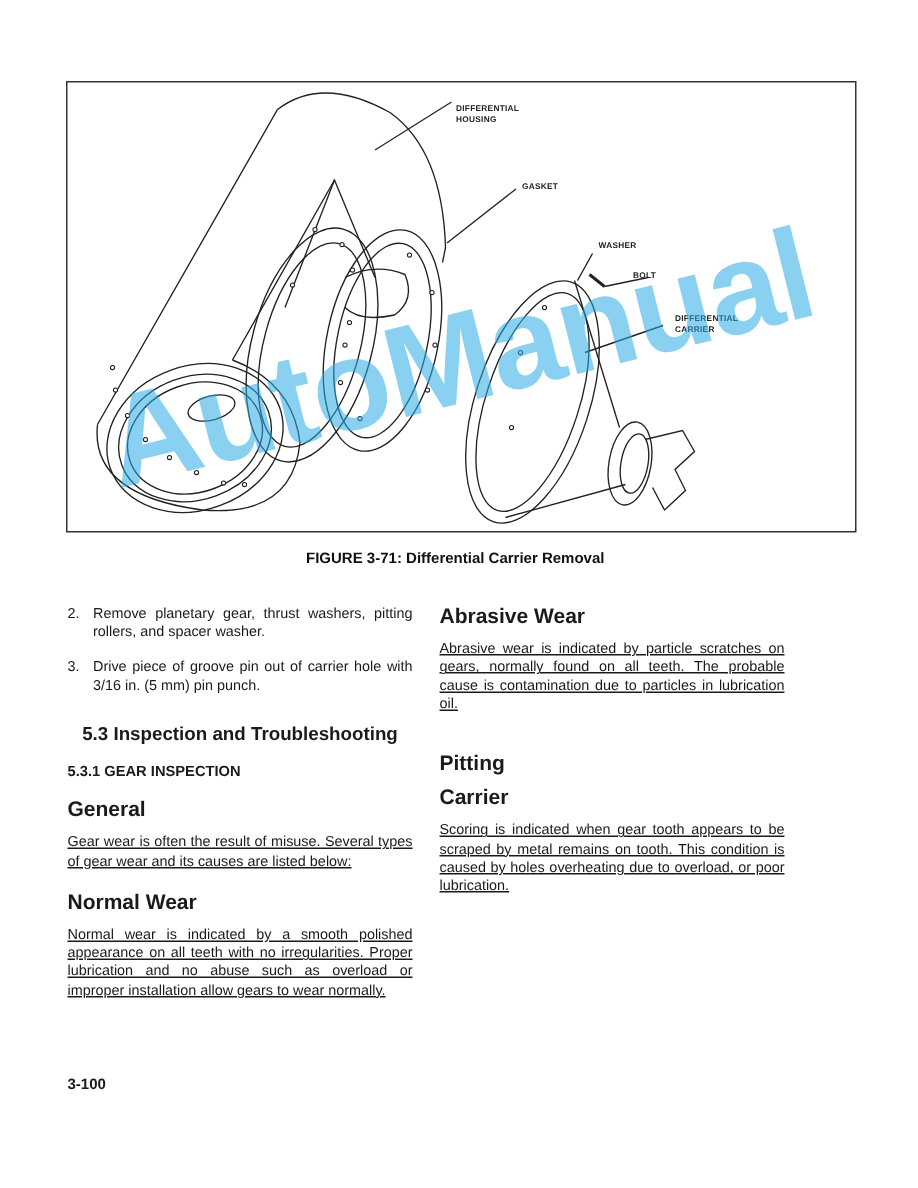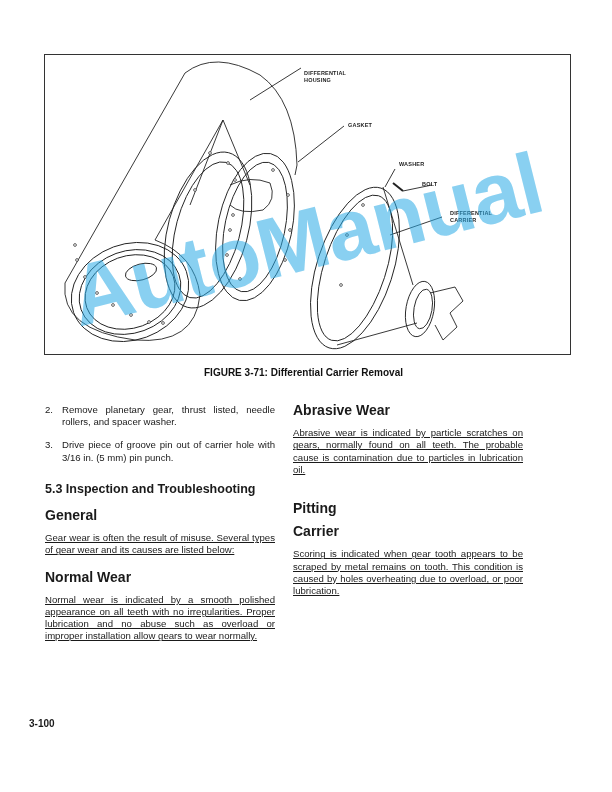--- a/index.html
+++ b/index.html
@@ -20,25 +20,25 @@
     position: absolute; left: 0; width: 607px; top: 367px; text-align: center;
     font-size: 10px; font-weight: bold; color: #111;
   }
   .col { position: absolute; width: 230px; font-size: 9.6px; line-height: 12.2px; }
   .col p { margin: 0; text-align: justify; text-decoration: underline; }
   .left { left: 45px; top: 404px; }
   .right { left: 293px; top: 404px; }
   .step { display: flex; margin-bottom: 11px; }
   .step .num { width: 17px; flex: none; }
   .step .txt { flex: 1; text-align: justify; }
-  .h2 { font-size: 12.5px; font-weight: bold; margin: 19px 0 14px 0; }
+  .h2 { font-size: 12.5px; font-weight: bold; margin: 19px 0 14px 0; text-align: center; }
   .h3 { font-size: 9.8px; font-weight: bold; margin: 0 0 12px 0; }
   .h4 { font-size: 14px; font-weight: bold; margin: 0 0 11px 0; }
   .para { margin-bottom: 14px !important; }
-  .page-num { position: absolute; left: 29px; top: 718px; font-size: 10px; font-weight: bold; }
+  .page-num { position: absolute; left: 45px; top: 718px; font-size: 10px; font-weight: bold; }
   .watermark {
     position: absolute; left: 60px; top: 250px; font-size: 86px; font-weight: bold;
     color: rgba(40,170,230,0.55); transform: rotate(-14deg); transform-origin: left top;
     font-family: "Liberation Sans", sans-serif; letter-spacing: -1px; pointer-events: none;
     white-space: nowrap;
   }
 </style>
 </head>
 <body>
 
@@ -114,27 +114,28 @@
     <div>DIFFERENTIAL</div>
     <div>CARRIER</div>
   </div>
 </div>
 
 <div class="caption">FIGURE 3-71:  Differential Carrier Removal</div>
 
 <div class="col left">
   <div class="step">
     <span class="num">2.</span>
-    <span class="txt">Remove planetary gear, thrust listed, needle rollers, and spacer washer.</span>
+    <span class="txt">Remove planetary gear, thrust washers, pitting rollers, and spacer washer.</span>
   </div>
   <div class="step">
     <span class="num">3.</span>
     <span class="txt">Drive piece of groove pin out of carrier hole with 3/16 in. (5 mm) pin punch.</span>
   </div>
   <div class="h2">5.3  Inspection and Troubleshooting</div>
+  <div class="h3">5.3.1  GEAR INSPECTION</div>
   <div class="h4">General</div>
   <p class="para">Gear wear is often the result of misuse. Several types of gear wear and its causes are listed below:</p>
   <div class="h4">Normal Wear</div>
   <p class="para">Normal wear is indicated by a smooth polished appearance on all teeth with no irregularities. Proper lubrication and no abuse such as overload or improper installation allow gears to wear normally.</p>
 </div>
 
 <div class="col right">
   <div class="h4">Abrasive Wear</div>
   <p class="para" style="margin-bottom:26px !important;">Abrasive wear is indicated by particle scratches on gears, normally found on all teeth. The probable cause is contamination due to particles in lubrication oil.</p>
   <div class="h4">Pitting</div>

